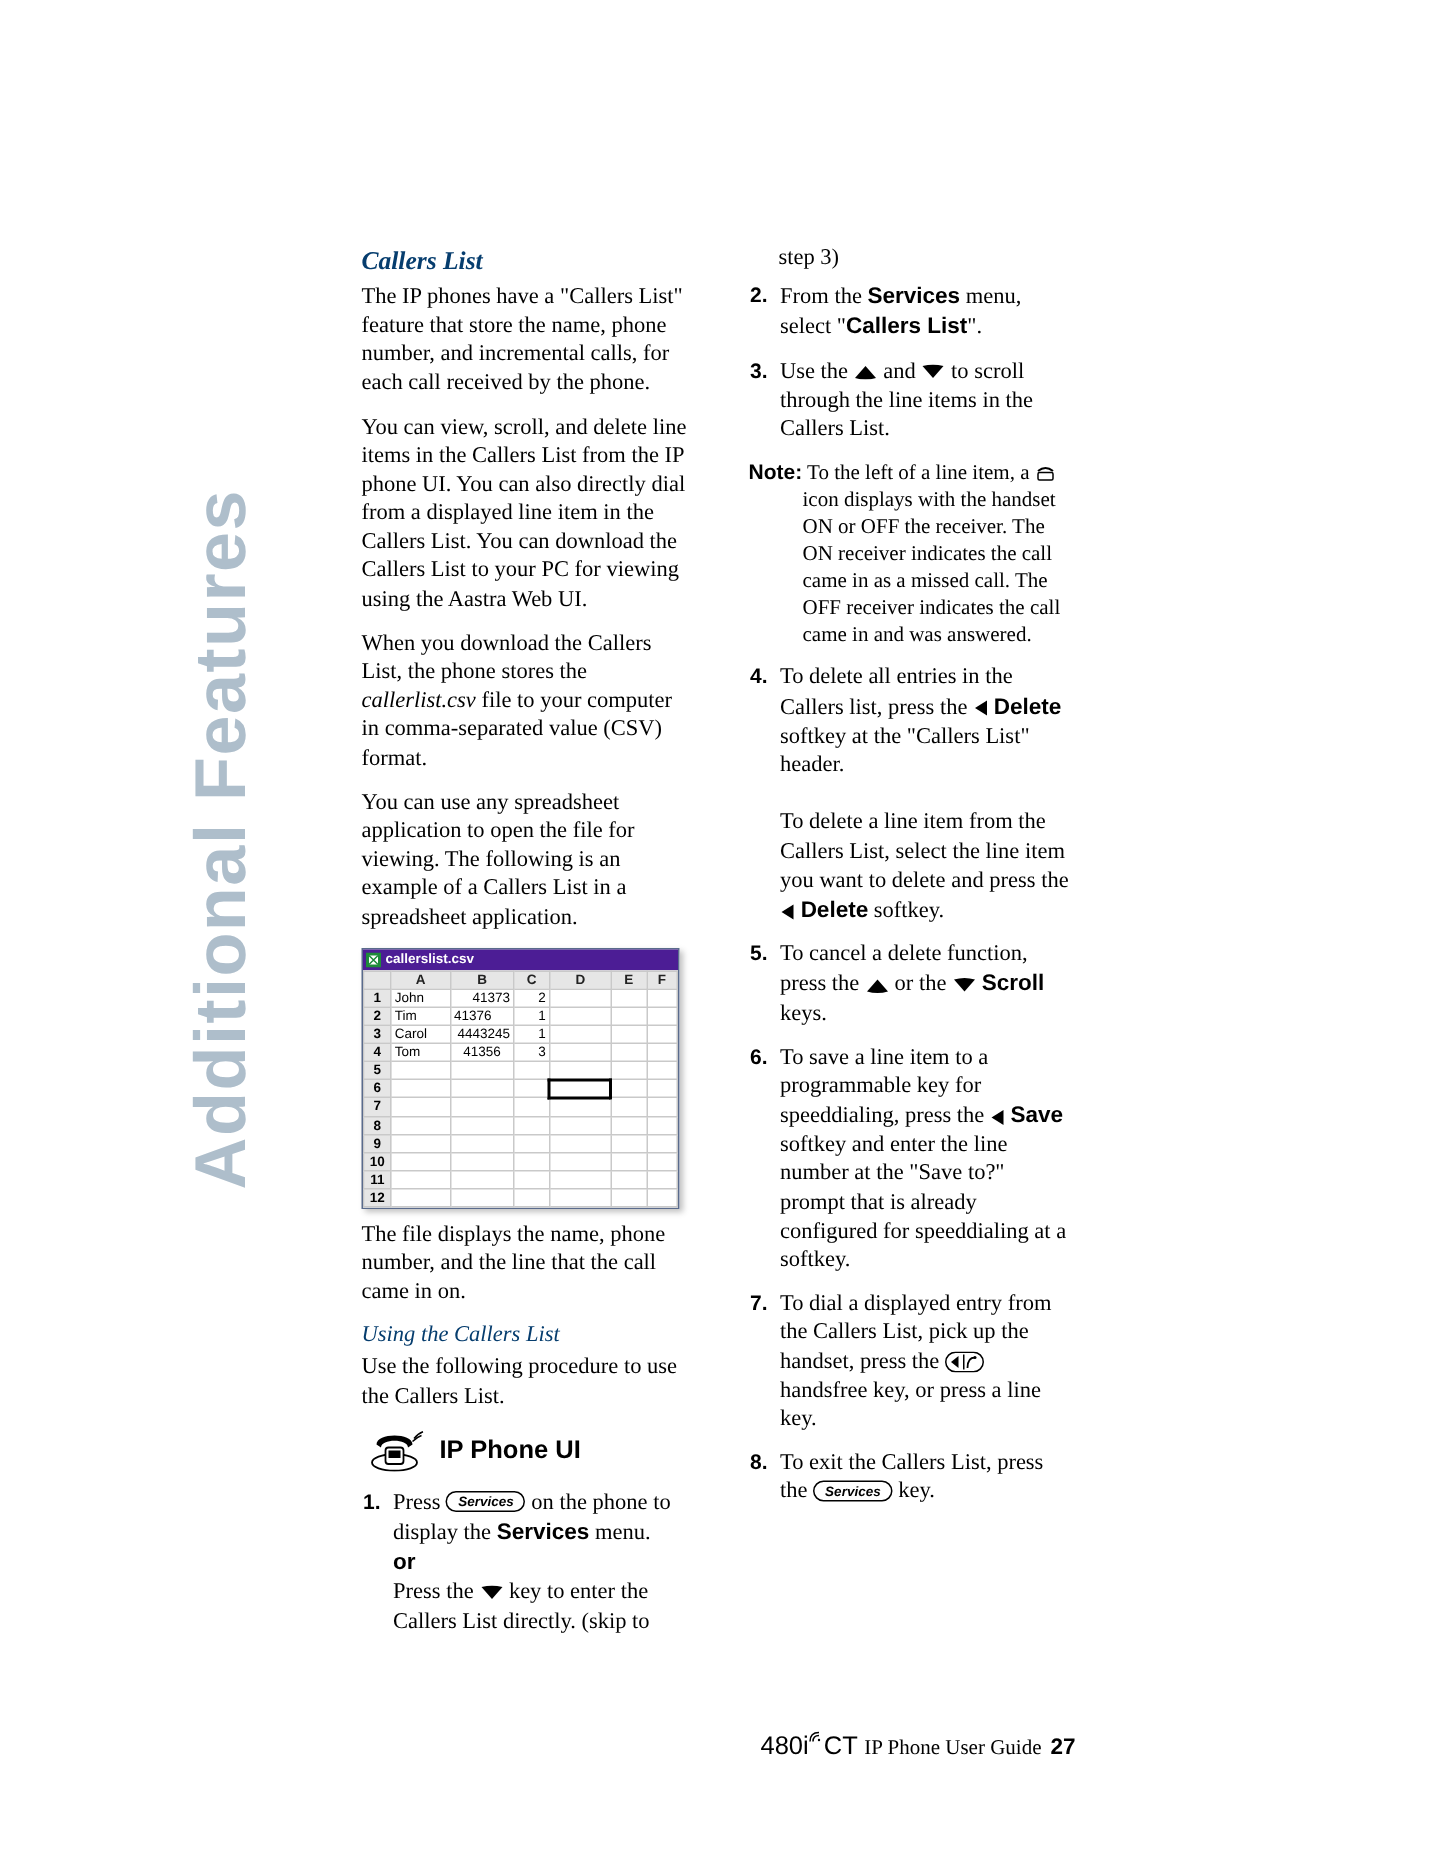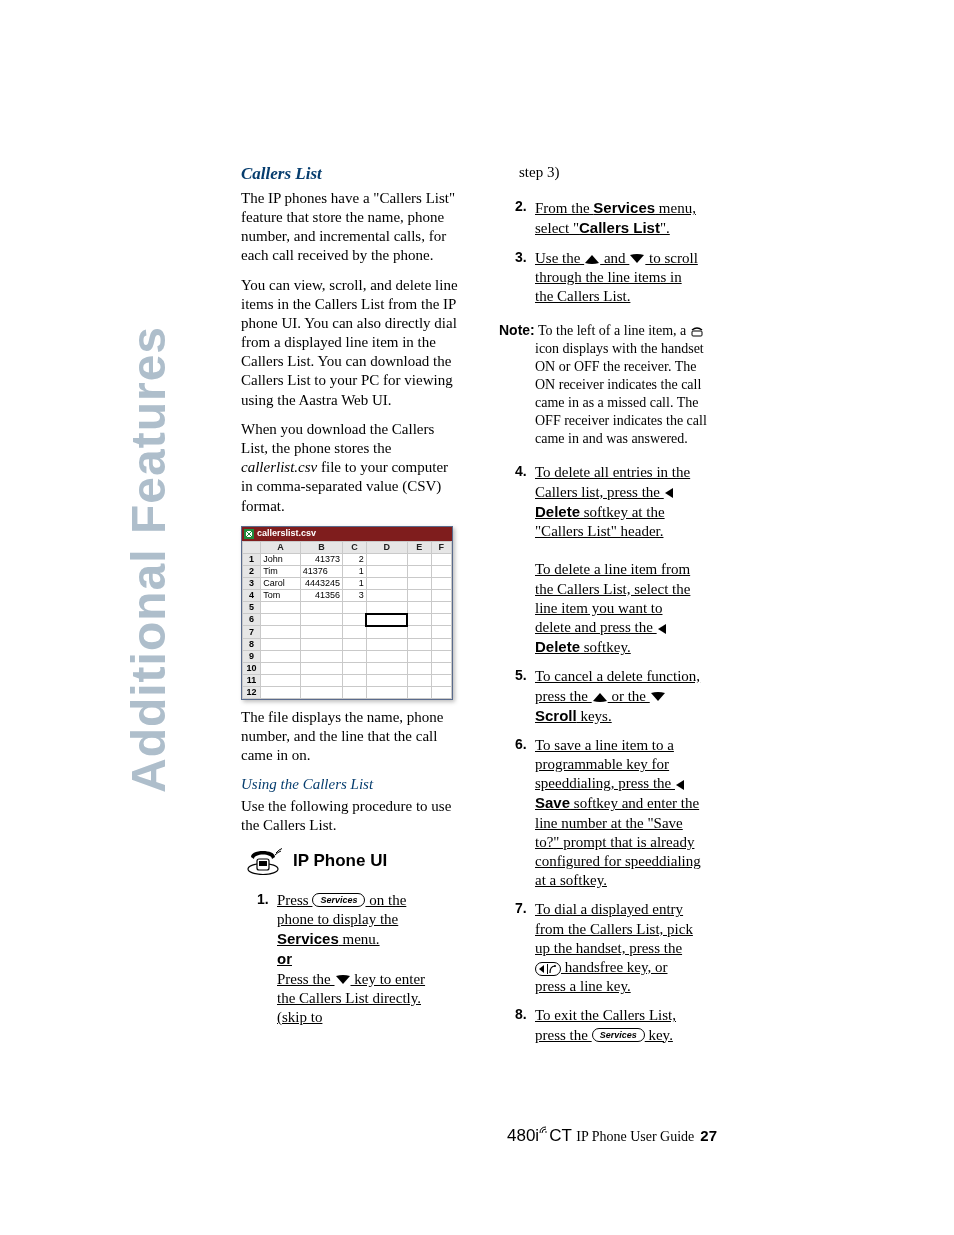--- a/index.html
+++ b/index.html
@@ -61,21 +61,21 @@
   
   .ss {
     border: 1px solid #5a6b8c;
     width: 210px;
     margin: 2px 0 8px 0;
     font-family: Tahoma, Arial, sans-serif;
     font-size: 9px;
     box-shadow: 2px 2px 4px rgba(0,0,0,0.25);
   }
   .ss-title {
-    background: #7f1d1d;
+    background: #4c1d95;
     color: #fff;
     display: flex;
     align-items: center;
     padding: 1px 2px;
     font-size: 9px;
     font-weight: bold;
     height: 12px;
   }
   .ss-title svg { margin-right: 3px; flex:0 0 auto; }
   table.grid {
@@ -117,23 +117,22 @@
   .ip-phone-ui .label {
     font-family: Arial, Helvetica, sans-serif;
     font-weight: 700;
     font-size: 17px;
     margin-left: 10px;
   }
 
   .step-list {
     list-style: none;
     padding: 0;
-    margin: 16px;
+    margin: 1px;
     counter-reset: step;
-    text-decoration: underline;
   }
   .step-list li {
     position: relative;
     padding-left: 20px;
     margin-bottom: 10px;
   }
   .step-list li::before {
     counter-increment: step;
     content: counter(step) ".";
     position: absolute;
@@ -188,21 +187,21 @@
 
   .excel-sel {
     position: relative;
     border: 2px solid #000 !important;
     box-sizing: border-box;
   }
 
   .footer {
     position: absolute;
     left: 499px;
-    top: 1126px;
+    top: 1154px;
     width: 218px;
     text-align: right;
     font-size: 14px;
   }
   .footer .model {
     font-family: Arial, Helvetica, sans-serif;
     font-size: 17px;
   }
   .footer .pg {
     font-family: Arial, Helvetica, sans-serif;
@@ -218,20 +217,21 @@
 
   <div class="sidebar">Additional Features</div>
 
   <div class="col left">
     <div class="heading">Callers List</div>
     <p>The IP phones have a "Callers List" feature that store the name, phone number, and incremental calls, for each call received by the phone.</p>
     <p>You can view, scroll, and delete line items in the Callers List from the IP phone UI. You can also directly dial from a displayed line item in the Callers List. You can download the Callers List to your PC for viewing using the Aastra Web UI.</p>
     <p>
       <span>When you download the Callers List, the phone stores the </span><span class="italic">callerlist.csv</span><span> file to your computer in comma-separated value (CSV) format.</span>
     </p>
+    <p>You can use any spreadsheet application to open the file for viewing. The following is an example of a Callers List in a spreadsheet application.</p>
 
     <div class="ss">
       <div class="ss-title">
         <svg width="10" height="10" viewBox="0 0 10 10">
             <rect x="0" y="0" width="10" height="10" fill="#1f8b3b"></rect>
             <rect x="2" y="2" width="6" height="6" fill="#fff"></rect>
             <path d="M2 2 L8 8 M8 2 L2 8" stroke="#1f8b3b" stroke-width="1"></path>
           </svg>
         <span>callerslist.csv</span>
       </div>
@@ -269,21 +269,21 @@
               <td>Carol</td>
               <td style="text-align:right">4443245</td>
               <td style="text-align:right">1</td>
               <td></td>
               <td></td>
               <td></td>
             </tr>
         <tr>
               <td>4</td>
               <td>Tom</td>
-              <td style="text-align:right">41356</td>
+              <td style="text-align:center">41356</td>
               <td style="text-align:right">3</td>
               <td></td>
               <td></td>
               <td></td>
             </tr>
         <tr>
               <td>5</td>
               <td></td>
               <td></td>
               <td></td>

